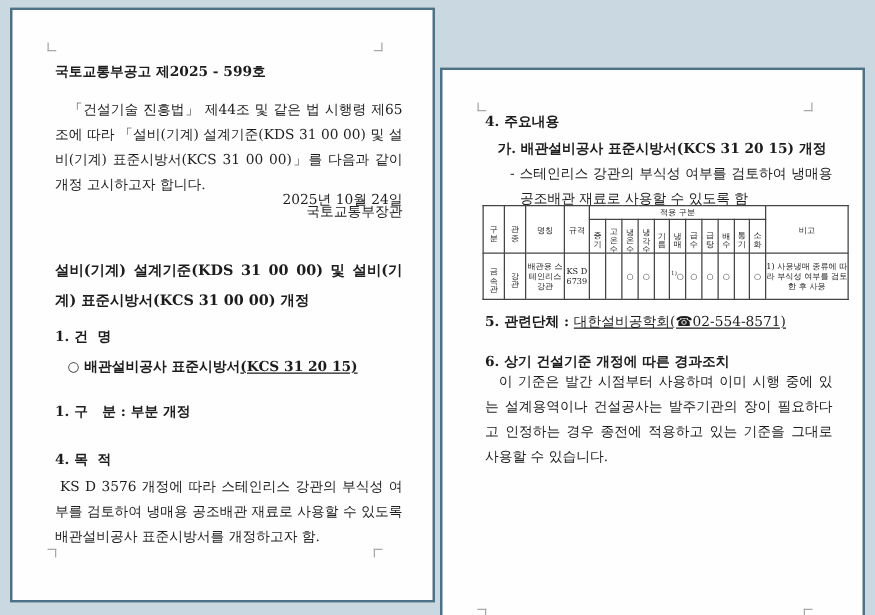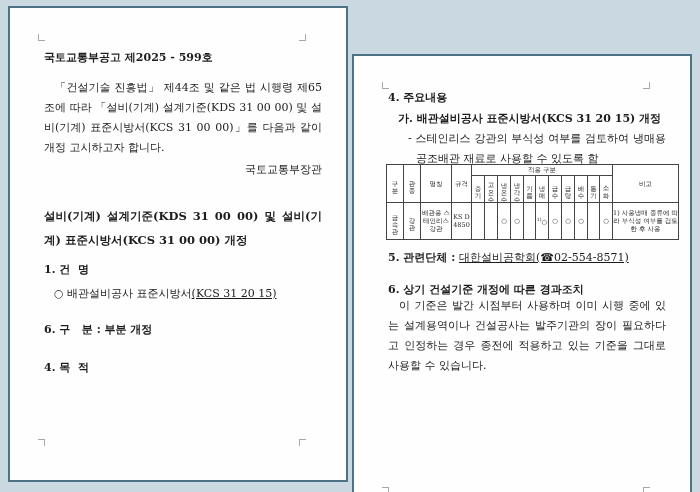--- a/index.html
+++ b/index.html
@@ -13,21 +13,21 @@
     position:absolute;top:6px;width:336px;height:472px;
     background:#fefefe;border:2px solid #4e7285;
   }
   #page1{left:8px;}
   #page2{left:352px;margin-top:48px;}
   .blk{position:absolute;left:34px;right:24px;font-size:11px;line-height:20px;}
   .bold{font-weight:bold;}
   .pre{white-space:pre-wrap;}
   .justify{text-align:justify;}
   .right{text-align:right;}
-  .indent{text-indent:10px;}
+  .indent{text-indent:10px;font-weight:bold;}
   .small-note{font-size:9px;line-height:19px;padding-left:13px;text-indent:-13px;}
   .hang{padding-left:18px;text-indent:-8px;}
   .ul{text-decoration:underline;}
   
   .mark{position:absolute;width:6px;height:6px;}
   .mk-tl{left:28px;top:26px;border-left:1px solid #a8a8a8;border-bottom:1px solid #a8a8a8;}
   .mk-tr{right:40px;top:26px;border-right:1px solid #a8a8a8;border-bottom:1px solid #a8a8a8;}
   .mk-bl{left:28px;bottom:34px;border-top:1px solid #a8a8a8;border-right:1px solid #a8a8a8;}
   .mk-br{right:40px;bottom:34px;border-top:1px solid #a8a8a8;border-left:1px solid #a8a8a8;}
   
@@ -53,30 +53,32 @@
 <div class="page" id="page1">
   <div class="mark mk-tl"></div>
   <div class="mark mk-tr"></div>
   <div class="mark mk-bl"></div>
   <div class="mark mk-br"></div>
 
   <div class="blk bold" style="top:40px;">국토교통부공고 제2025 - 599호</div>
 
   <div class="blk justify" style="top:70px;text-indent:11px;">「건설기술 진흥법」 제44조 및 같은 법 시행령 제65조에 따라 「설비(기계) 설계기준(KDS 31 00 00) 및 설비(기계) 표준시방서(KCS 31 00 00)」를 다음과 같이 개정 고시하고자 합니다.</div>
 
+  <div class="blk right" style="top:142px;">2025년 10월 24일</div>
   <div class="blk right" style="top:152px;">국토교통부장관</div>
 
   <div class="blk bold justify" style="top:196px;font-size:11.5px;line-height:24px;">설비(기계) 설계기준(KDS 31 00 00) 및 설비(기계) 표준시방서(KCS 31 00 00) 개정</div>
 
   <div class="blk bold pre" style="top:252px;">1. 건  명</div>
   <div class="blk indent" style="top:276px;"><span>○  배관설비공사 표준시방서</span><span class="ul">(KCS 31 20 15)</span></div>
 
-  <div class="blk bold pre" style="top:312px;">6. 구   분 : 부분 개정</div>
+  <div class="blk bold pre" style="top:312px;">1. 구   분 : 부분 개정</div>
 
   <div class="blk bold pre" style="top:350px;">4. 목  적</div>
+  <div class="blk justify" style="top:372px;text-indent:4px;">KS D 3576 개정에 따라 스테인리스 강관의 부식성 여부를 검토하여 냉매용 공조배관 재료로 사용할 수 있도록  배관설비공사 표준시방서를 개정하고자 함.</div>
 </div>
 
 <div class="page" id="page2">
   <div class="mark mk-tl"></div>
   <div class="mark mk-tr"></div>
   <div class="mark mk-bl"></div>
   <div class="mark mk-br"></div>
 
   <div class="blk bold" style="top:32px;">4. 주요내용</div>
   <div class="blk bold" style="top:53px;text-indent:10px;">가. 배관설비공사 표준시방서(KCS 31 20 15) 개정</div>
@@ -121,21 +123,21 @@
         <th><span class="vtext">급수</span></th>
         <th><span class="vtext">급탕</span></th>
         <th><span class="vtext">배수</span></th>
         <th><span class="vtext">통기</span></th>
         <th><span class="vtext">소화</span></th>
       </tr>
       <tr class="dat">
         <td><span class="vtext">금속관</span></td>
         <td><span class="vtext">강관</span></td>
         <td class="cell-name">배관용 스테인리스 강관</td>
-        <td class="cell-spec">KS D 4850</td>
+        <td class="cell-spec">KS D 6739</td>
         <td class="circ"></td>
         <td class="circ"></td>
         <td class="circ">○</td>
         <td class="circ">○</td>
         <td class="circ"></td>
         <td class="circ"><sup>1)</sup><span>○</span></td>
         <td class="circ">○</td>
         <td class="circ">○</td>
         <td class="circ">○</td>
         <td class="circ"></td>

